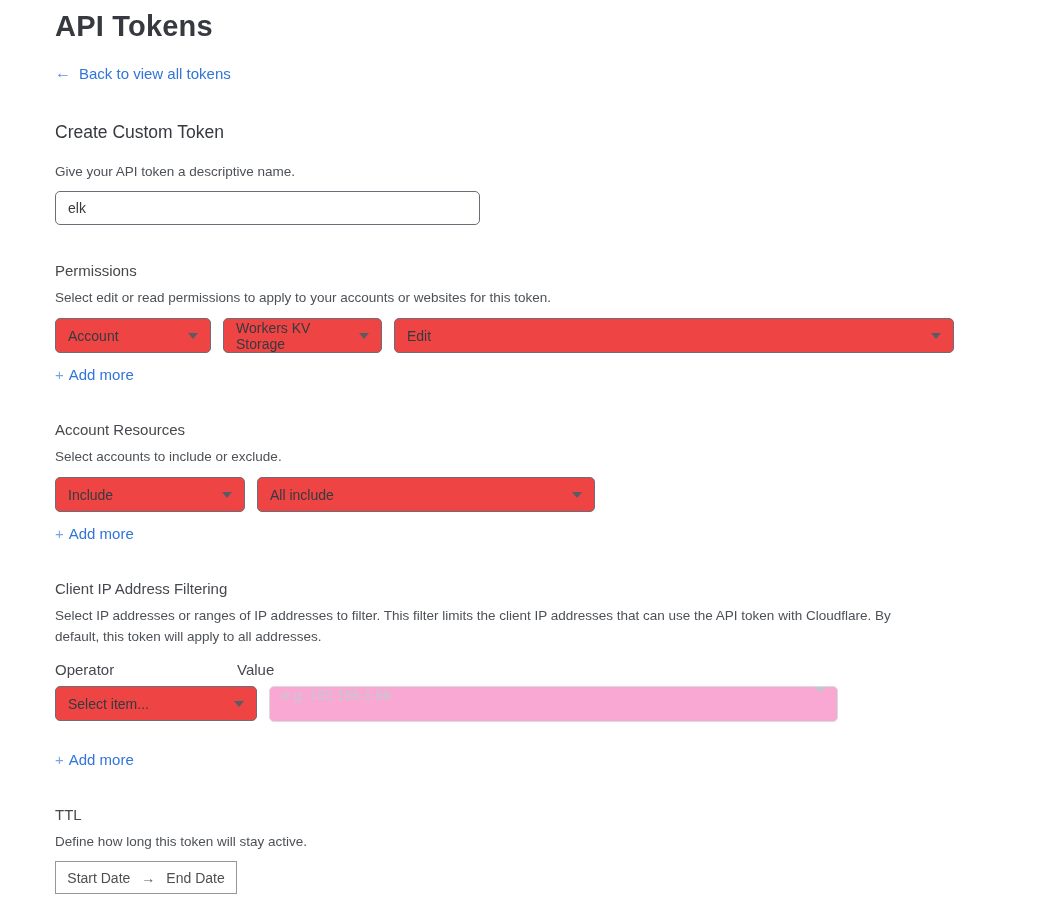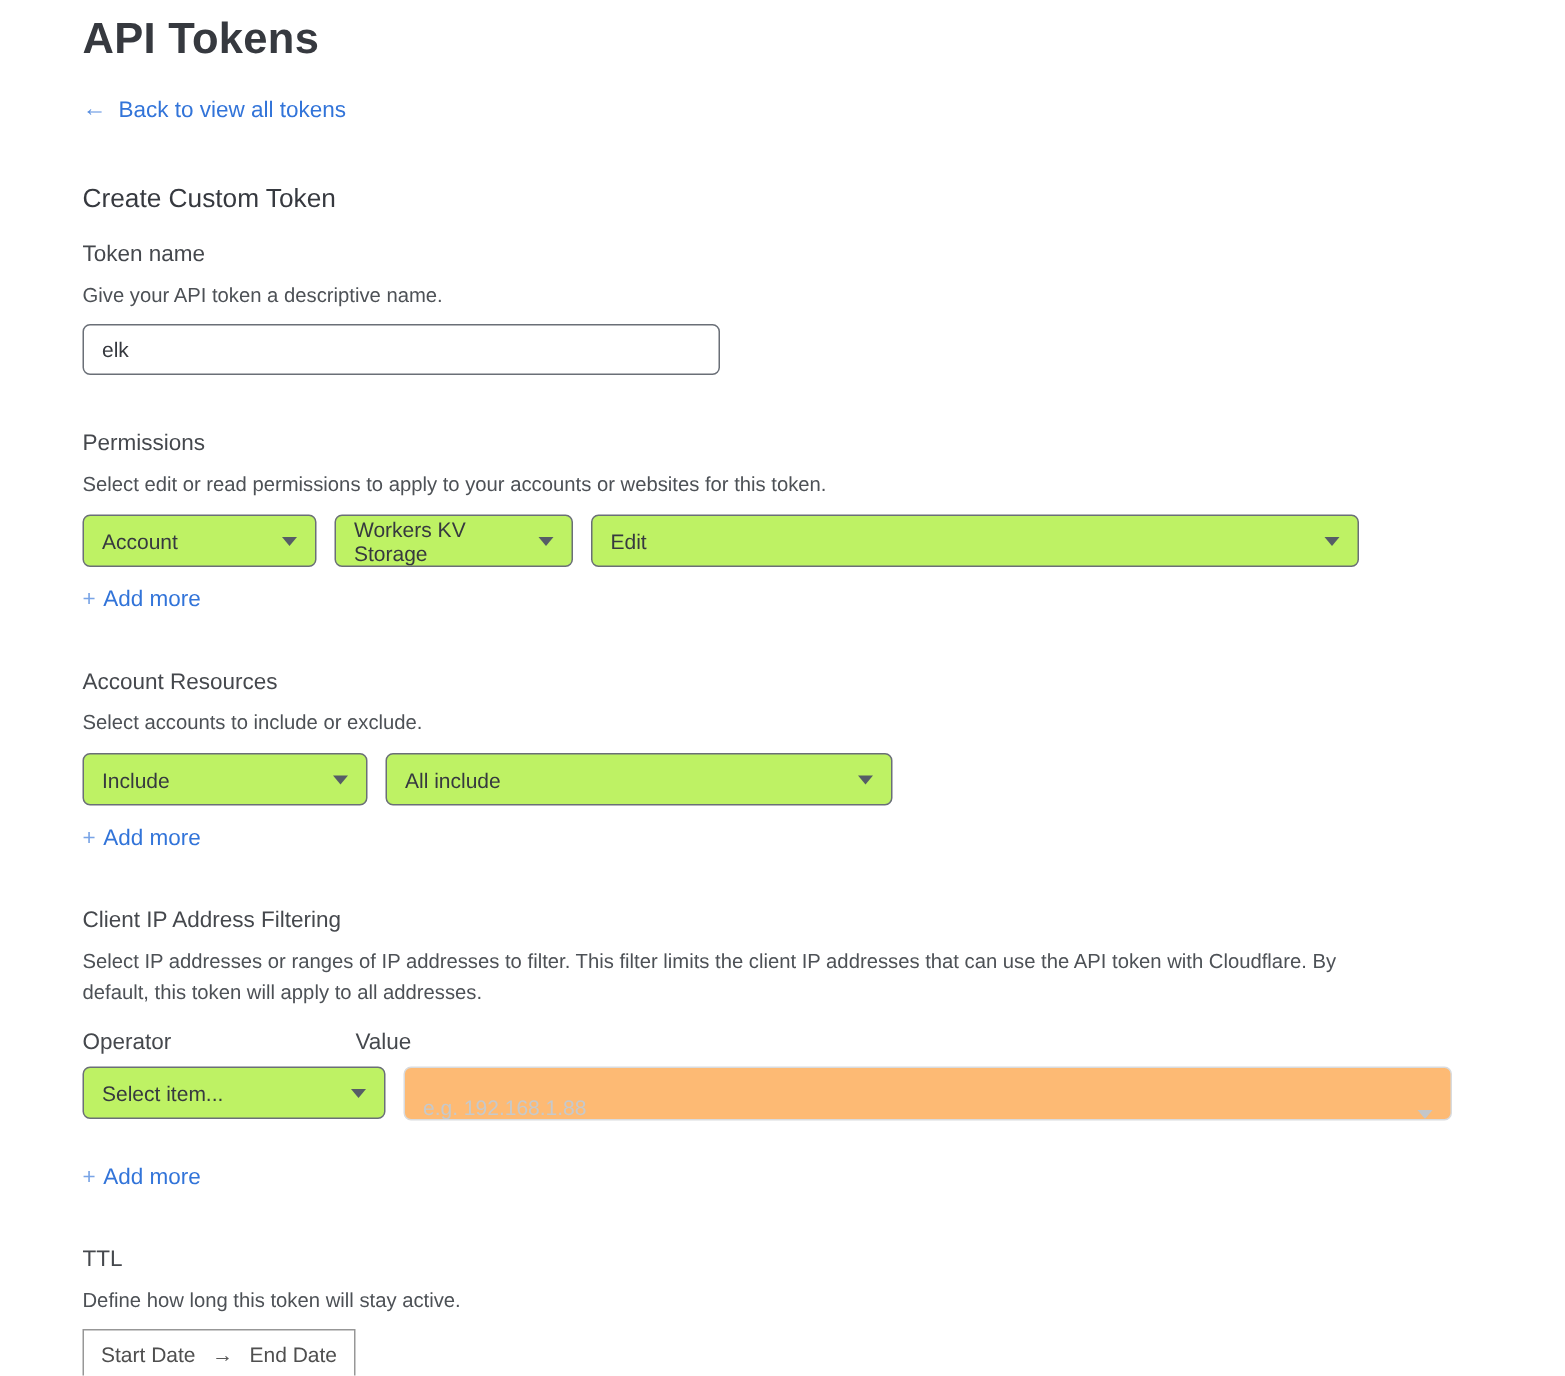--- a/index.html
+++ b/index.html
@@ -46,84 +46,83 @@
     padding:16px 12px;font-size:14px;color:var(--text-dark);
     font-family:"Liberation Sans", sans-serif;outline:none;background:#fff;
   }
 
   .row{display:flex;gap:12px;margin-top:10px;}
 
   .select{
     display:flex;align-items:center;justify-content:space-between;
     height:35px;border:1px solid var(--border-dark);border-radius:5px;
     padding:0 12px;font-size:14px;color:var(--text-dark);
-    background:#bef264;cursor:pointer;
+    background:#ef4444;cursor:pointer;
   }
   .caret{
     width:0;height:0;flex:none;margin-left:12px;
     border-left:5px solid transparent;border-right:5px solid transparent;
     border-top:6px solid #565d66;
   }
   .caret.light{border-top-color:#c3c6ca;}
 
   .add-more{
     display:inline-flex;gap:5px;margin-top:13px;
     font-size:15px;color:var(--link-blue);cursor:pointer;text-decoration:none;
   }
   .add-more .plus{opacity:.65;}
 
   .label-row{display:flex;margin-top:14px;}
   .label-row .col1{width:182px;}
 
   .value-field{
-    display:flex;align-items:flex-end;height:36px;width:699px;
+    display:flex;align-items:flex-start;height:36px;width:569px;
     border:1px solid var(--border-light);border-radius:5px;
-    padding:0 12px;background:#fdba74;
+    padding:0 12px;background:#f9a8d4;
   }
   .value-field input{
     flex:1;border:none;outline:none;font-size:14px;background:transparent;
     font-family:"Liberation Sans", sans-serif;color:var(--text-dark);
   }
   .value-field input::placeholder{color:var(--placeholder-gray);}
 
   .ip-row{margin-top:8px;}
   .ip-add-more{margin-top:29px;}
 
   .date-range{
     display:inline-flex;align-items:center;justify-content:center;gap:11px;
     margin-top:9px;width:182px;height:33px;
     border:1px solid var(--date-border);border-radius:0;
     font-size:14px;color:#4f4f4f;cursor:pointer;background:#fff;
   }
   .date-range .range-arrow{color:#5a5a5a;font-size:14px;}
 
   .w-scope{width:156px;}
   .w-service{width:159px;}
-  .w-access{width:512px;}
+  .w-access{width:560px;}
   .w-mode{width:190px;}
   .w-accounts{width:338px;}
   .w-operator{width:202px;}
 </style>
 </head>
 <body>
 
 <div class="content">
 
   <h1 class="page-title">API Tokens</h1>
 
   <a class="back-link">
     <span class="arrow">←</span>
     <span>Back to view all tokens</span>
   </a>
 
   <h2 class="form-title">Create Custom Token</h2>
 
   
   <div class="section first">
-    <div class="field-label">Token name</div>
     <div class="field-desc">Give your API token a descriptive name.</div>
     <input class="text-input" type="text" value="elk" style="">
   </div>
 
   
   <div class="section">
     <div class="field-label">Permissions</div>
     <div class="field-desc">Select edit or read permissions to apply to your accounts or websites for this token.</div>
     <div class="row">
       <div class="select w-scope">

